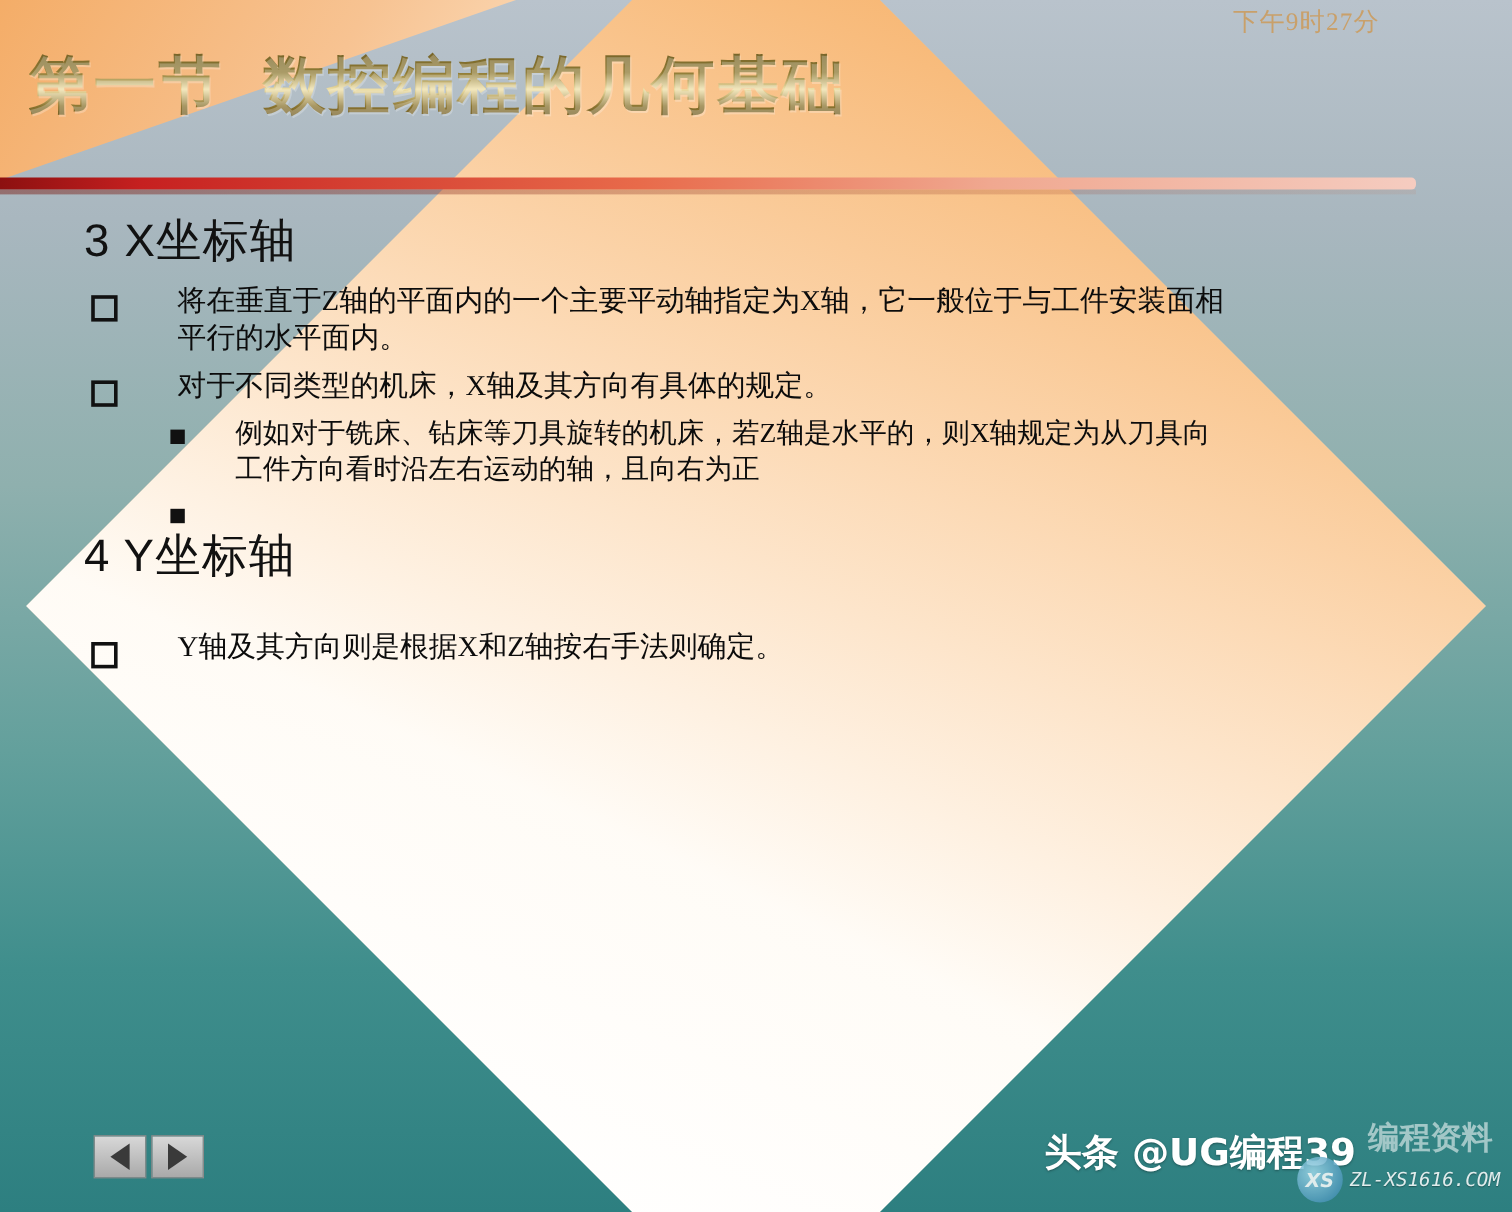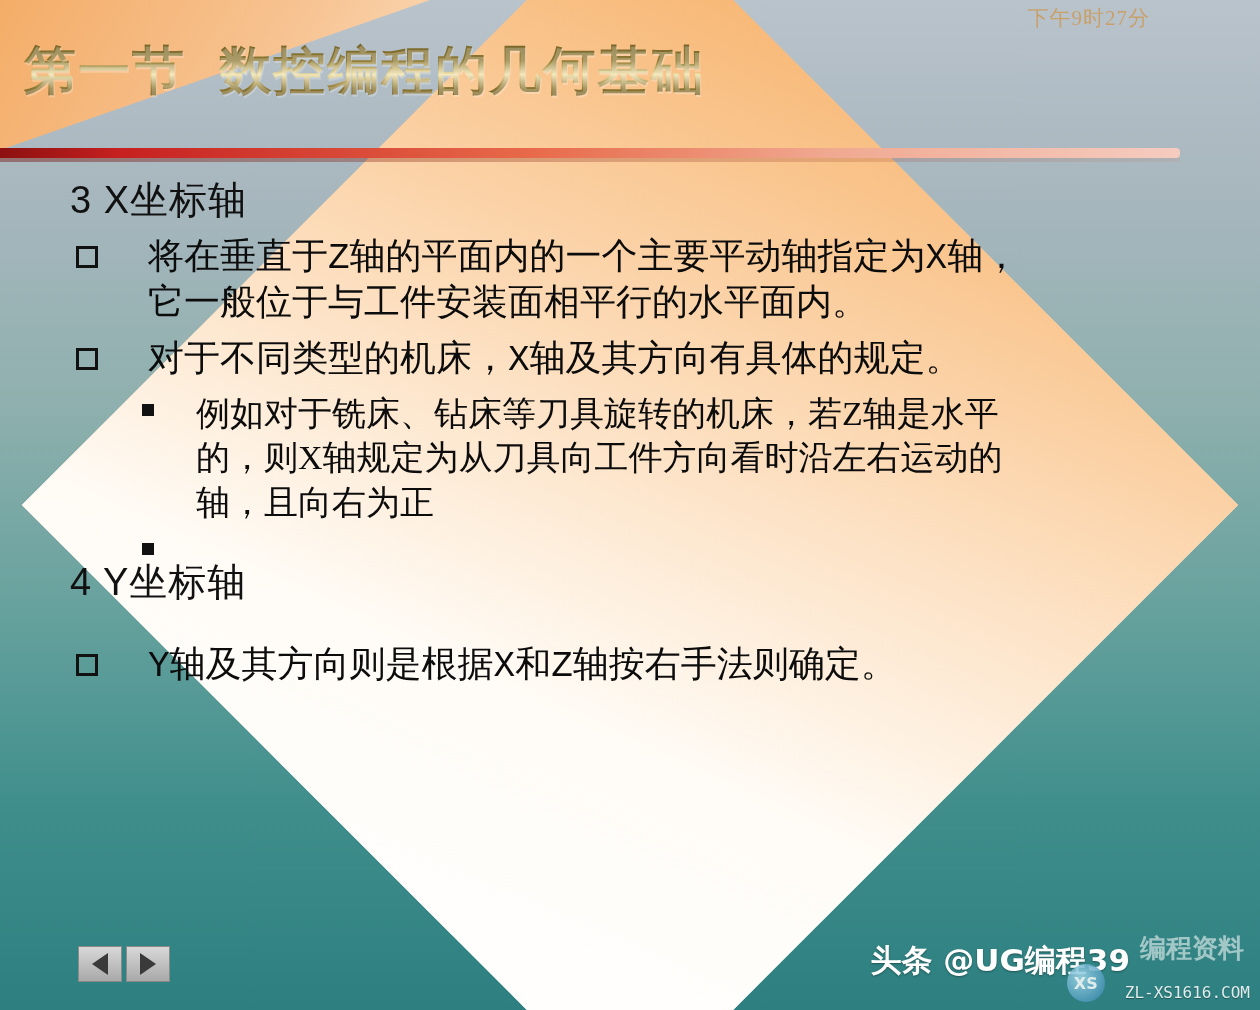--- a/index.html
+++ b/index.html
@@ -117,41 +117,41 @@
     font-family: "Liberation Sans", "DejaVu Sans", sans-serif;
     font-size: 38px;
     color: #111111;
     margin: 0 0 10px 0;
     padding-left: 70px;
     font-weight: normal;
     letter-spacing: 1px;
   }
   .b1 {
     position: relative;
-    font-family: Liberation Mono, monospace;
-    font-size: 36px;
+    font-family: Liberation Serif, serif;
+    font-size: 24px;
     line-height: 1.28;
     color: #0c0c0c;
     padding-left: 148px;
     padding-right: 80px;
     margin: 10px 0 8px 0;
   }
   .b1 .marker {
     position: absolute;
     left: 76px;
     top: 10px;
     width: 22px;
     height: 22px;
     border: 3px solid #111;
     box-sizing: border-box;
   }
   .b2 {
     position: relative;
     font-family: "Liberation Serif", "DejaVu Serif", serif;
-    font-size: 34px;
+    font-size: 23px;
     line-height: 1.3;
     color: #0c0c0c;
     padding-left: 196px;
     padding-right: 110px;
     margin: 6px 0 6px 0;
   }
   .b2 .marker {
     position: absolute;
     left: 142px;
     top: 12px;
@@ -192,23 +192,24 @@
     font-weight: bold;
     color: #ffffff;
     text-shadow: 0 1px 2px rgba(0,0,0,0.35);
     white-space: nowrap;
   }
   .wm-badge {
     position: absolute;
     right: 10px;
     bottom: 8px;
     display: flex;
-    align-items: flex-end;
-    gap: 20px;
+    align-items: center;
+    gap: 6px;
     opacity: 0.85;
+    font-style: italic;
   }
   .wm-circle {
     width: 38px; height: 38px;
     border-radius: 50%;
     background: radial-gradient(circle at 35% 35%, #9fd8e8, #2f7fa8);
     display: flex; align-items: center; justify-content: center;
     color: #fff; font-size: 16px; font-weight: bold;
     font-family: "DejaVu Sans", sans-serif;
   }
   .wm-text {

